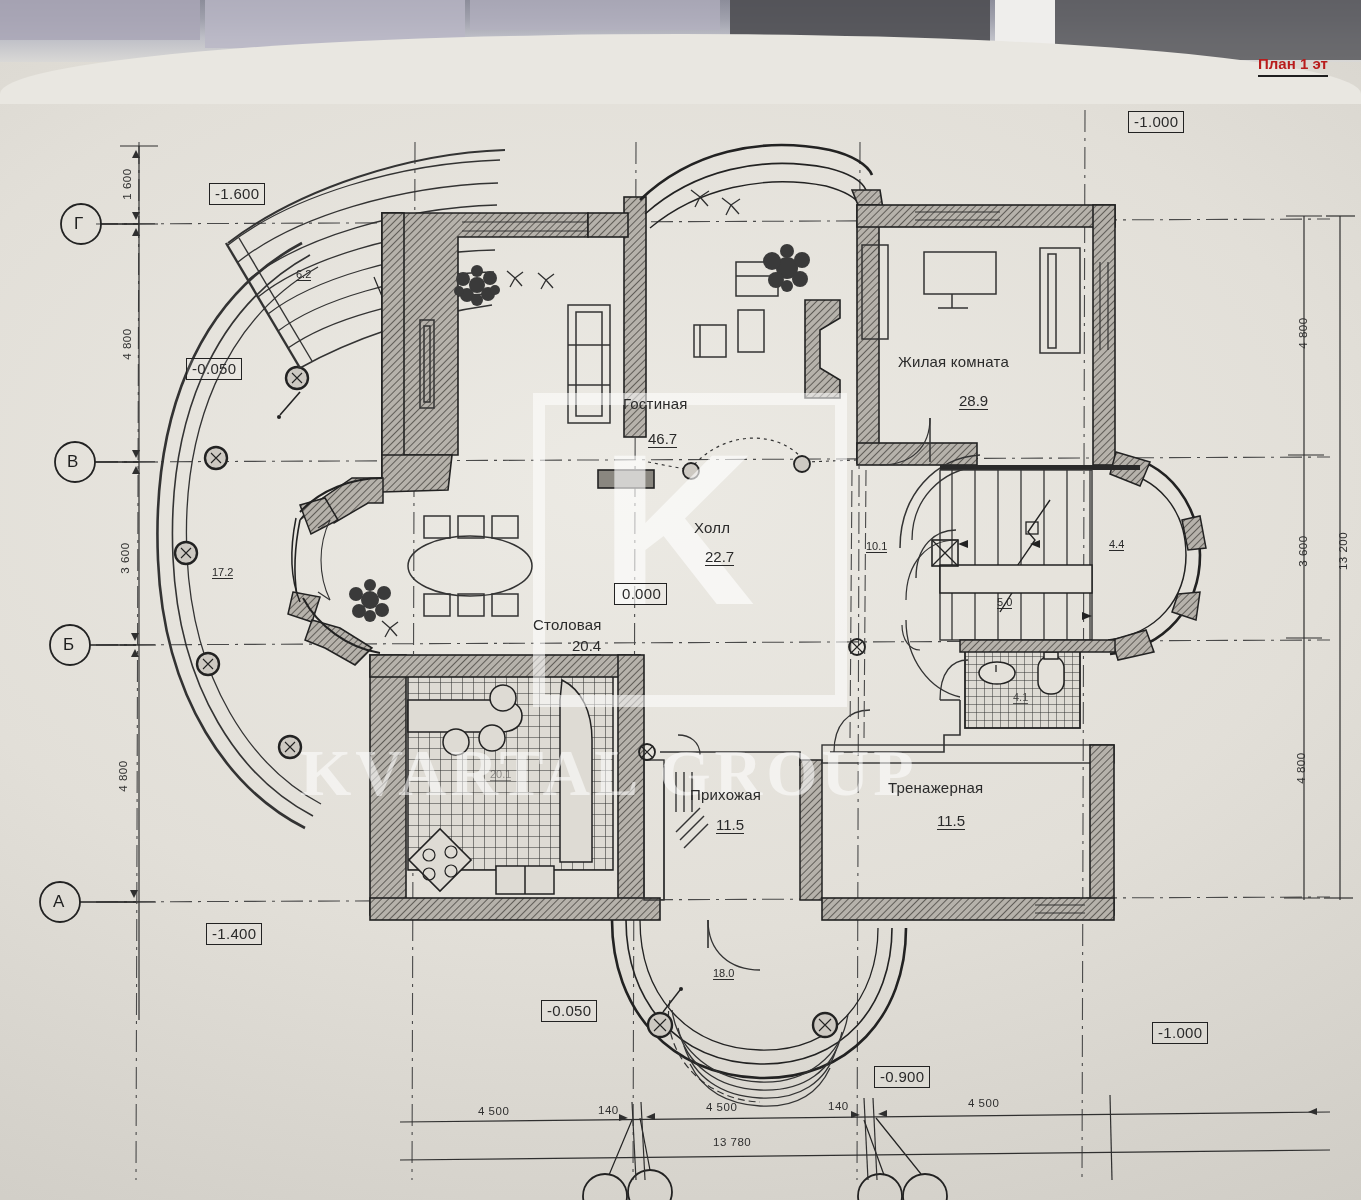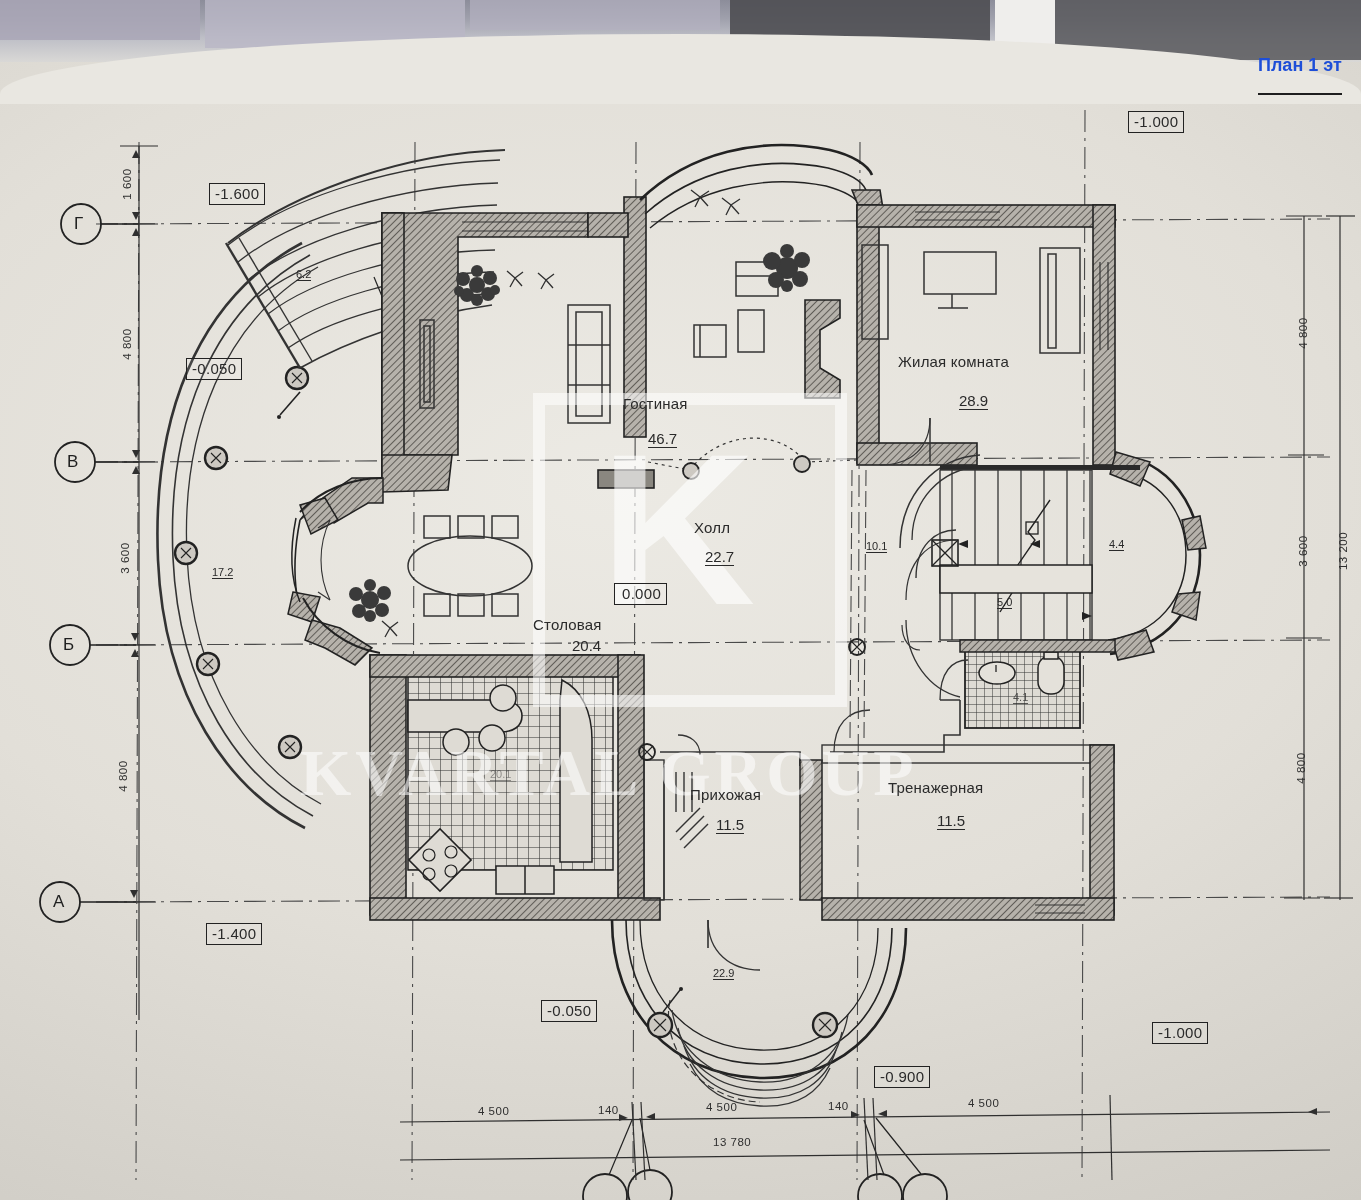--- a/index.html
+++ b/index.html
@@ -39,21 +39,21 @@
   .room-area{font-size:15px;border-bottom:1.4px solid #2a2a2a;padding-bottom:0px;}
   .area-only{font-size:11px;border-bottom:1.4px solid #2a2a2a;}
   .elev{
     font-size:15px;border:1.6px solid #222;padding:1px 5px 2px 5px;background:rgba(255,255,255,0.10);
     letter-spacing:.3px;
   }
   .dim{font-size:11.5px;letter-spacing:.5px;color:#2f2f2f;}
   .dimv{font-size:11.5px;letter-spacing:.5px;color:#2f2f2f;transform-origin:50% 50%;transform:rotate(-90deg);}
   .axis-letter{font-size:17px;color:#1f1f1f;}
   .title{
-    font-size:18px;font-weight:bold;color:#1d4ed8;border-bottom:2px solid #1e1e1e;padding-bottom:17px;
+    font-size:15px;font-weight:bold;color:#b91c1c;border-bottom:2px solid #1e1e1e;padding-bottom:3px;
   }
   
   #wm{position:absolute;left:0;top:0;width:1361px;height:1200px;pointer-events:none;}
   #wmbox{
     position:absolute;left:533px;top:393px;width:290px;height:290px;
     border:12px solid rgba(255,255,255,0.55);
   }
   #wmK{
     position:absolute;left:600px;top:455px;width:165px;height:170px;
     color:rgba(255,255,255,0.62);font-size:215px;line-height:150px;font-weight:bold;
@@ -567,15 +567,15 @@
   <div class="lbl room-name" style="left:888px;top:779px;">Тренажерная</div>
   <div class="lbl room-area" style="left:937px;top:812px;">11.5</div>
 
   <div class="lbl area-only" style="left:296px;top:268px;">6.2</div>
   <div class="lbl area-only" style="left:212px;top:566px;">17.2</div>
   <div class="lbl area-only" style="left:490px;top:768px;opacity:.45;">20.1</div>
   <div class="lbl area-only" style="left:866px;top:540px;">10.1</div>
   <div class="lbl area-only" style="left:1109px;top:538px;">4.4</div>
   <div class="lbl area-only" style="left:997px;top:596px;">5.0</div>
   <div class="lbl area-only" style="left:983px;top:691px;opacity:.75;margin-left:30px;">4.1</div>
-  <div class="lbl area-only" style="left:713px;top:967px;">22.9</div>
+  <div class="lbl area-only" style="left:713px;top:967px;">18.0</div>
 
 </div>
 
 </body></html>

